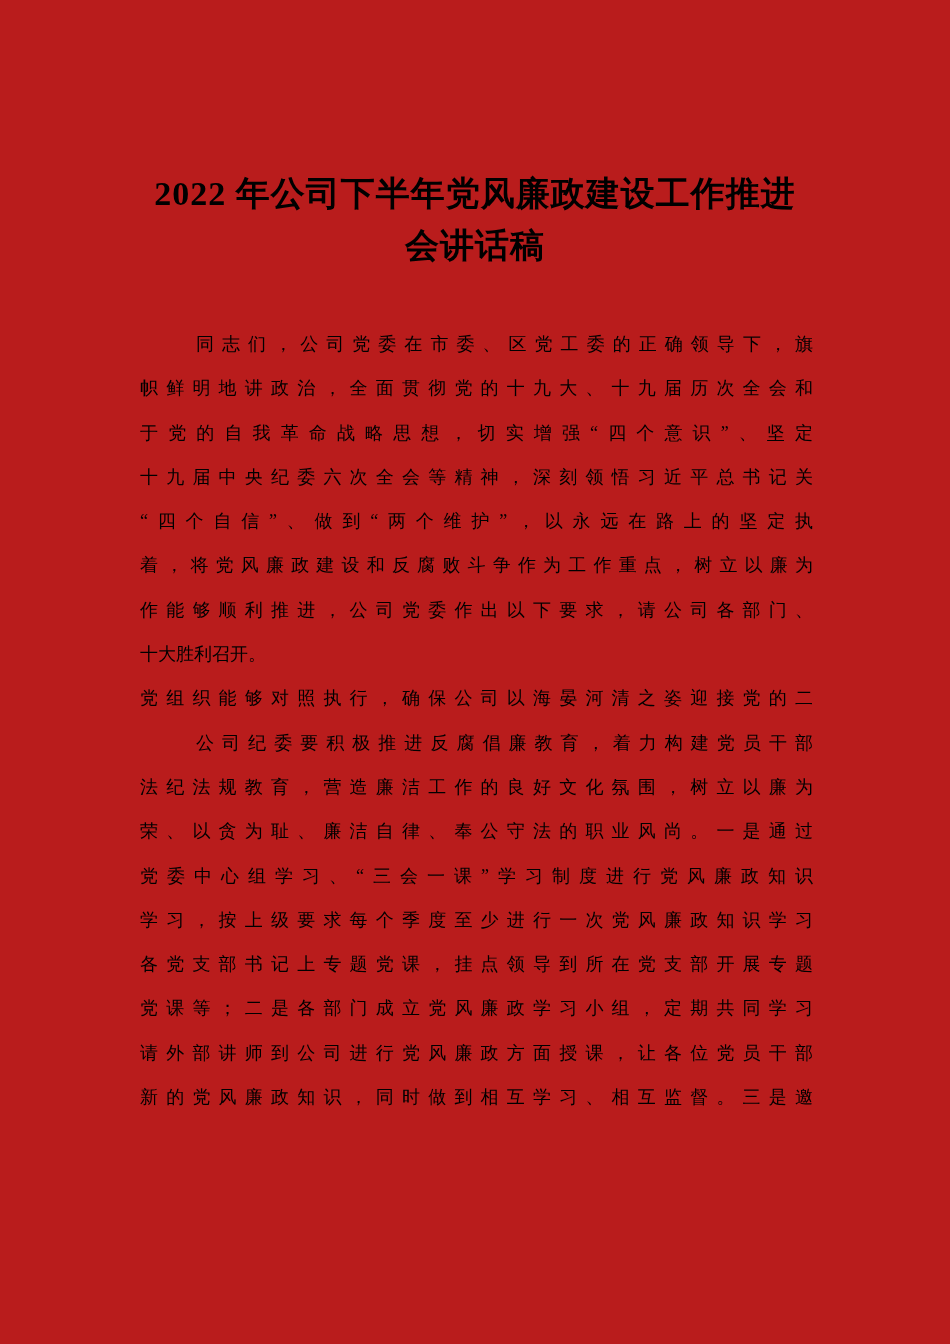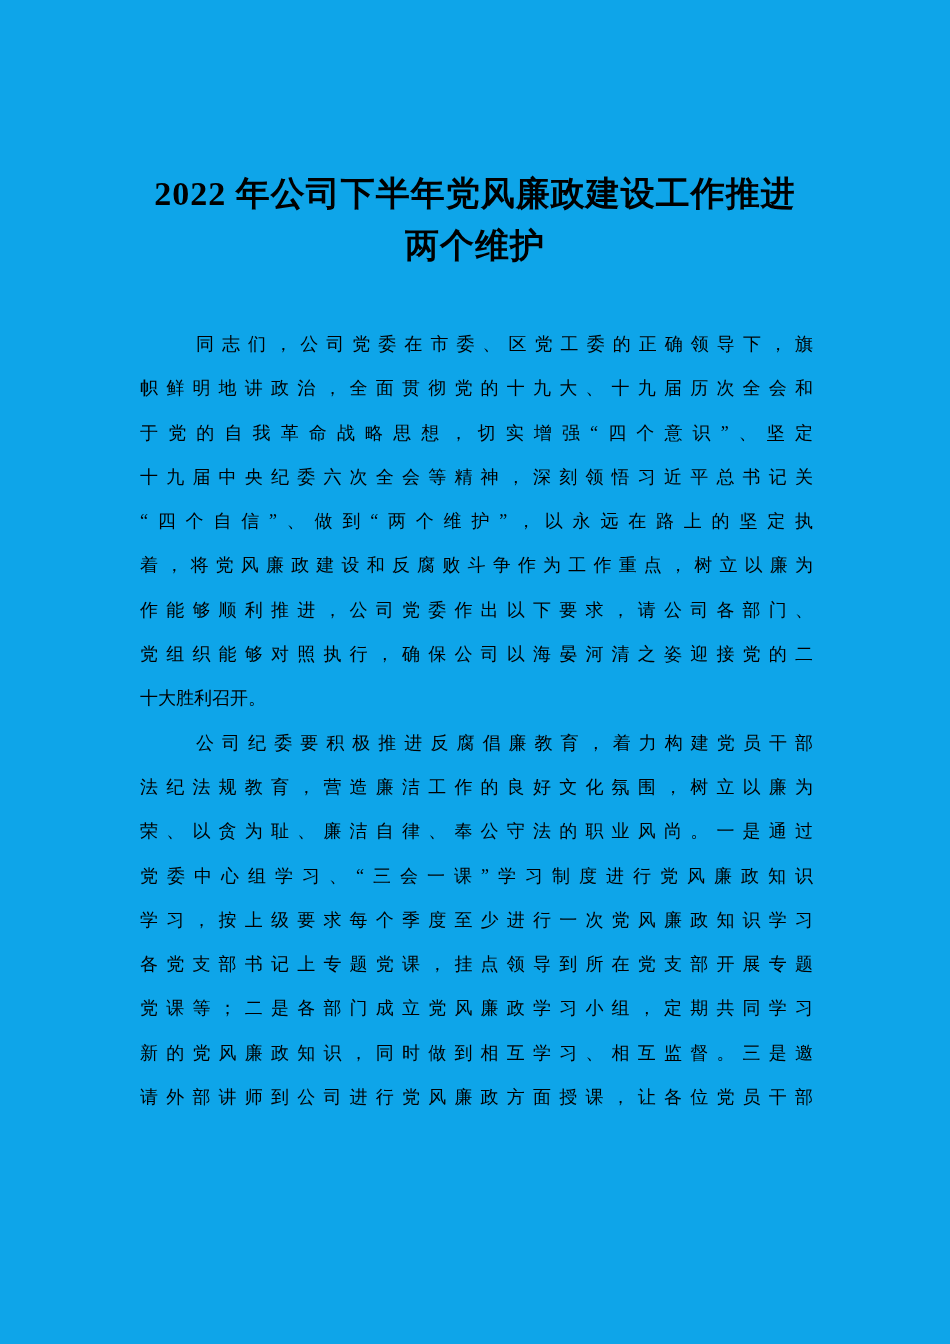--- a/index.html
+++ b/index.html
@@ -4,21 +4,21 @@
 <style>
   html, body {
     margin: 0;
     padding: 0;
     background: #ffffff;
   }
   .page {
     position: relative;
     width: 950px;
     height: 1344px;
-    background: #0ea5e9;
+    background: #b91c1c;
     color: #000000;
     font-family: "Liberation Serif", "DejaVu Serif", serif;
     overflow: hidden;
   }
   .doc-title {
     padding-top: 168px;
     margin: 0 70px;
     text-align: center;
     font-size: 34px;
     line-height: 52px;
@@ -47,39 +47,39 @@
   .text-line.para-end {
     text-align-last: left;
   }
 </style>
 </head>
 <body>
 
 <div class="page">
   <div class="doc-title">
     <div class="title-line">2022 年公司下半年党风廉政建设工作推进</div>
-    <div class="title-line">两个维护</div>
+    <div class="title-line">会讲话稿</div>
   </div>
   <div class="doc-body">
       <div class="paragraph">
         <div class="text-line first-line">同志们，公司党委在市委、区党工委的正确领导下，旗</div>
         <div class="text-line">帜鲜明地讲政治，全面贯彻党的十九大、十九届历次全会和</div>
         <div class="text-line">于党的自我革命战略思想，切实增强“四个意识”、坚定</div>
         <div class="text-line">十九届中央纪委六次全会等精神，深刻领悟习近平总书记关</div>
         <div class="text-line">“四个自信”、做到“两个维护”，以永远在路上的坚定执</div>
         <div class="text-line">着，将党风廉政建设和反腐败斗争作为工作重点，树立以廉为</div>
         <div class="text-line">作能够顺利推进，公司党委作出以下要求，请公司各部门、</div>
+        <div class="text-line para-end">十大胜利召开。</div>
         <div class="text-line">党组织能够对照执行，确保公司以海晏河清之姿迎接党的二</div>
-        <div class="text-line para-end">十大胜利召开。</div>
       </div>
       <div class="paragraph">
         <div class="text-line first-line">公司纪委要积极推进反腐倡廉教育，着力构建党员干部</div>
         <div class="text-line">法纪法规教育，营造廉洁工作的良好文化氛围，树立以廉为</div>
         <div class="text-line">荣、以贪为耻、廉洁自律、奉公守法的职业风尚。一是通过</div>
         <div class="text-line">党委中心组学习、“三会一课”学习制度进行党风廉政知识</div>
         <div class="text-line">学习，按上级要求每个季度至少进行一次党风廉政知识学习</div>
         <div class="text-line">各党支部书记上专题党课，挂点领导到所在党支部开展专题</div>
         <div class="text-line">党课等；二是各部门成立党风廉政学习小组，定期共同学习</div>
+        <div class="text-line">请外部讲师到公司进行党风廉政方面授课，让各位党员干部</div>
         <div class="text-line">新的党风廉政知识，同时做到相互学习、相互监督。三是邀</div>
-        <div class="text-line">请外部讲师到公司进行党风廉政方面授课，让各位党员干部</div>
       </div>
     </div>
 </div>
 
 </body></html>

